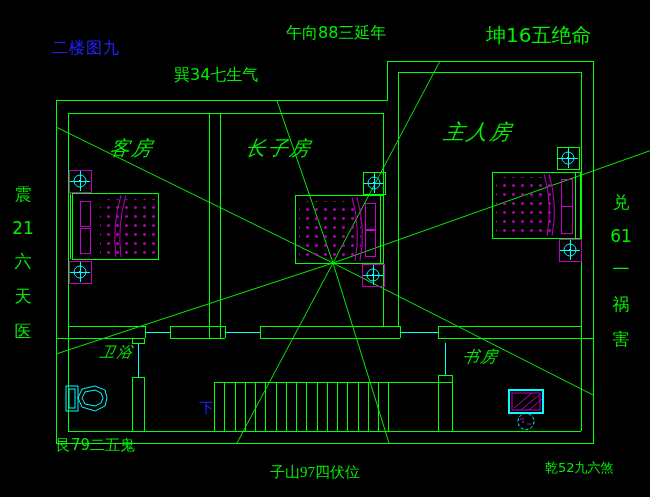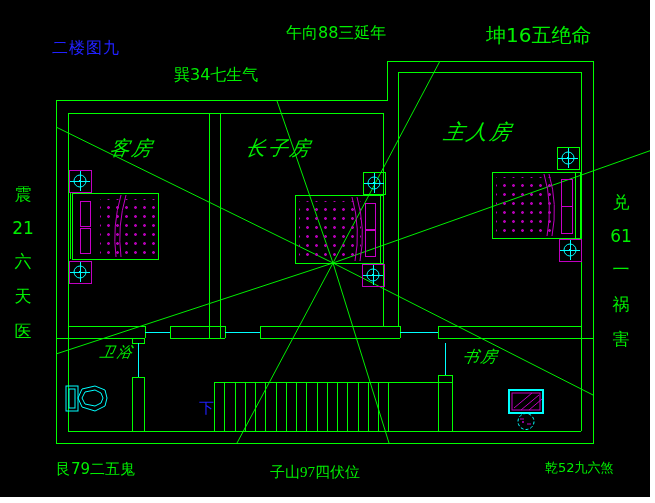--- a/index.html
+++ b/index.html
@@ -163,21 +163,21 @@
   <div class="pillow" style="left:365px;top:203px;width:9px;height:25px;"></div>
   <div class="pillow" style="left:365px;top:230px;width:9px;height:25px;"></div>
   <div class="pillow" style="left:561px;top:179px;width:10px;height:26px;"></div>
   <div class="pillow" style="left:561px;top:206px;width:10px;height:26px;"></div>
 
   <div class="lbl blue" style="left:52px;top:31px;font-size:16px;letter-spacing:1px;margin-top:8px;">二楼图九</div>
 
   <div class="lbl" style="left:286px;top:24px;font-size:16px;">午向88三延年</div>
   <div class="lbl" style="left:486px;top:24px;font-size:20px;">坤16五绝命</div>
   <div class="lbl" style="left:174px;top:66px;font-size:16px;">巽34七生气</div>
-  <div class="lbl" style="left:56px;top:461px;font-size:15px;text-align:center;">艮79二五鬼</div>
+  <div class="lbl" style="left:56px;top:437px;font-size:15px;text-align:center;">艮79二五鬼</div>
   <div class="lbl" style="left:270px;top:464px;font-size:15px;font-family:Liberation Serif, serif;">子山97四伏位</div>
   <div class="lbl" style="left:545px;top:461px;font-size:13px;">乾52九六煞</div>
 
   <div class="vlabel" style="left:11px;top:183px;">
     <span>震</span>
     <span>21</span>
     <span>六</span>
     <span>天</span>
     <span>医</span>
   </div>

